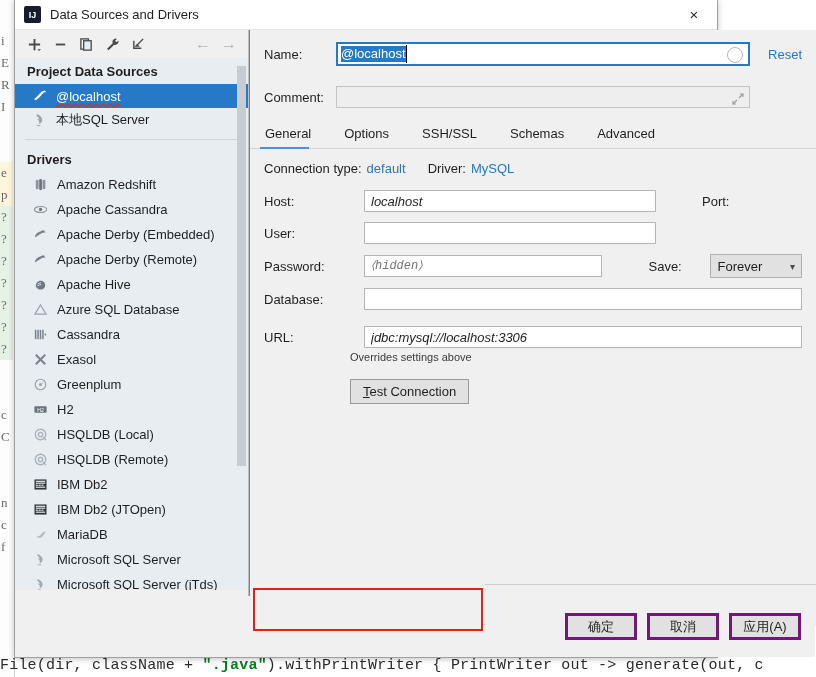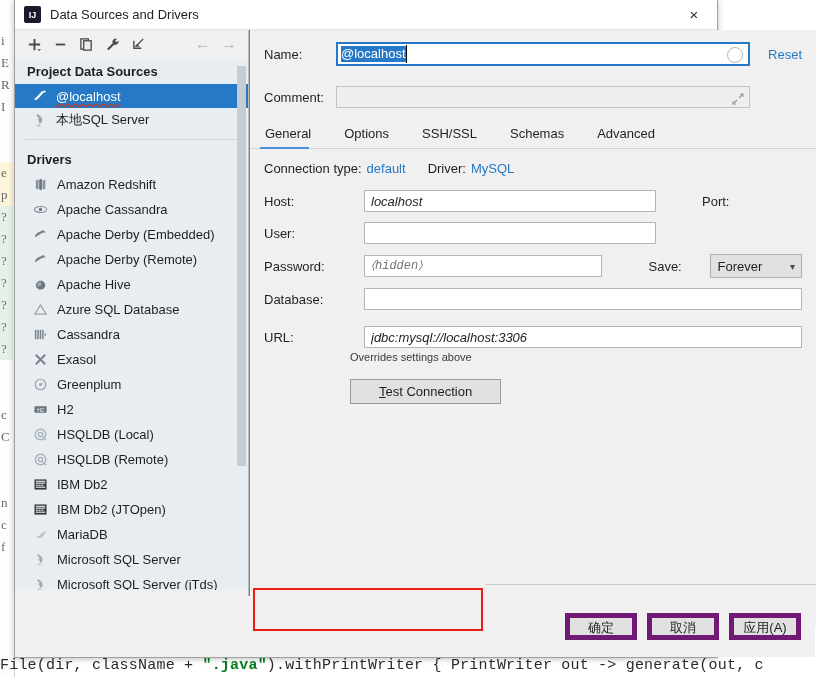--- a/index.html
+++ b/index.html
@@ -310,21 +310,21 @@
   .chev { color: #4a4a4a; font-size: 10px; }
   .pw-ph { color: #9a9a9a; font-family: "Liberation Mono", monospace; font-size: 12px; }
   .hint {
     font-size: 11px; color: #3a3a3a;
     margin: 3px 0 0 86px;
   }
   .btn {
     background: #e1e1e1;
     border: 1px solid #9a9a9a;
     font-size: 13px; color: #1f1f1f;
-    padding: 4px 28px;
+    padding: 4px 12px;
     cursor: pointer;
     font-family: "Liberation Sans", sans-serif;
   }
   .test-wrap { margin: 16px 0 0 86px; }
   .u { text-decoration: underline; }
 
   
   .warn-strip {
     position: absolute; left: 235px; bottom: 0;
     width: 566px; height: 42px;
@@ -353,21 +353,21 @@
     position: absolute; left: 0; bottom: 0;
     width: 800px; height: 61px;
     background: #f0f0f0;
     display: flex; align-items: center; justify-content: flex-end;
     padding-right: 14px;
     box-sizing: border-box;
   }
   .fbtn {
     width: 72px; height: 27px;
     background: #e1e1e1;
-    border: 5px solid #701a75;
+    border: 3px solid #701a75;
     font-size: 13px; color: #1f1f1f;
     margin-left: 10px;
     cursor: pointer;
     font-family: "Liberation Sans", sans-serif;
   }
 
   .watermark {
     position: absolute;
     left: 492px; top: 645px;
     font-size: 14px;

